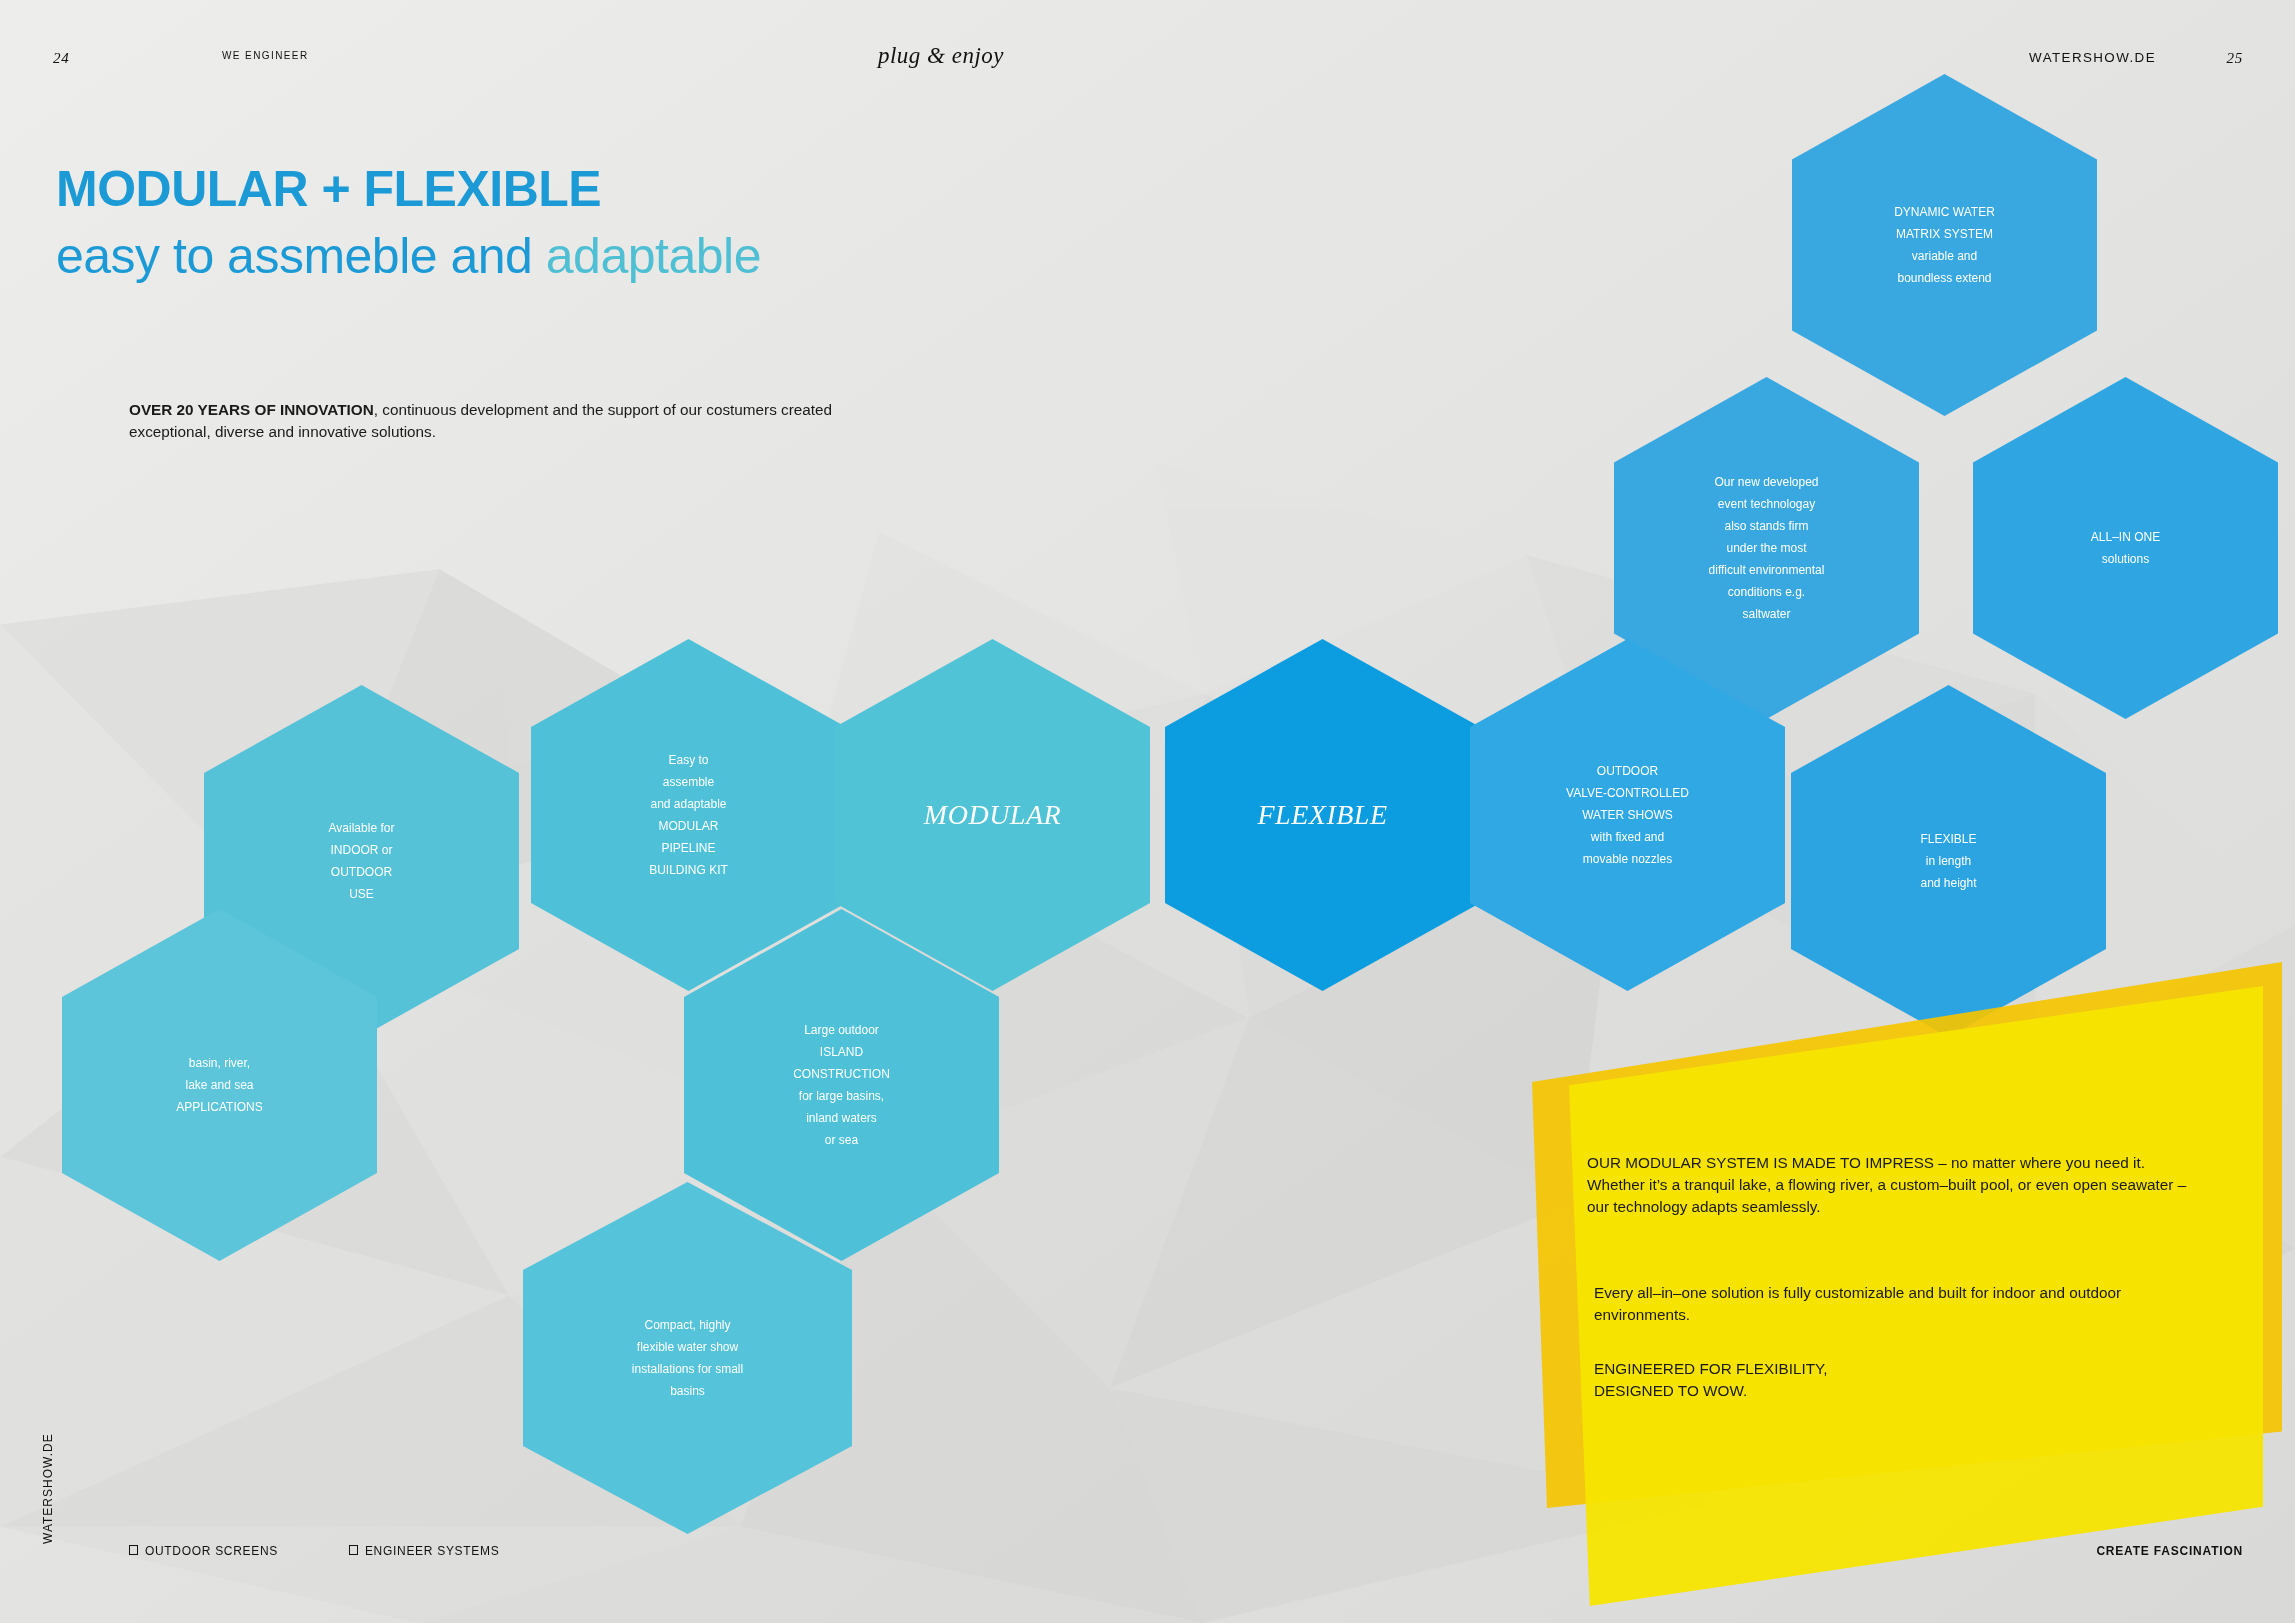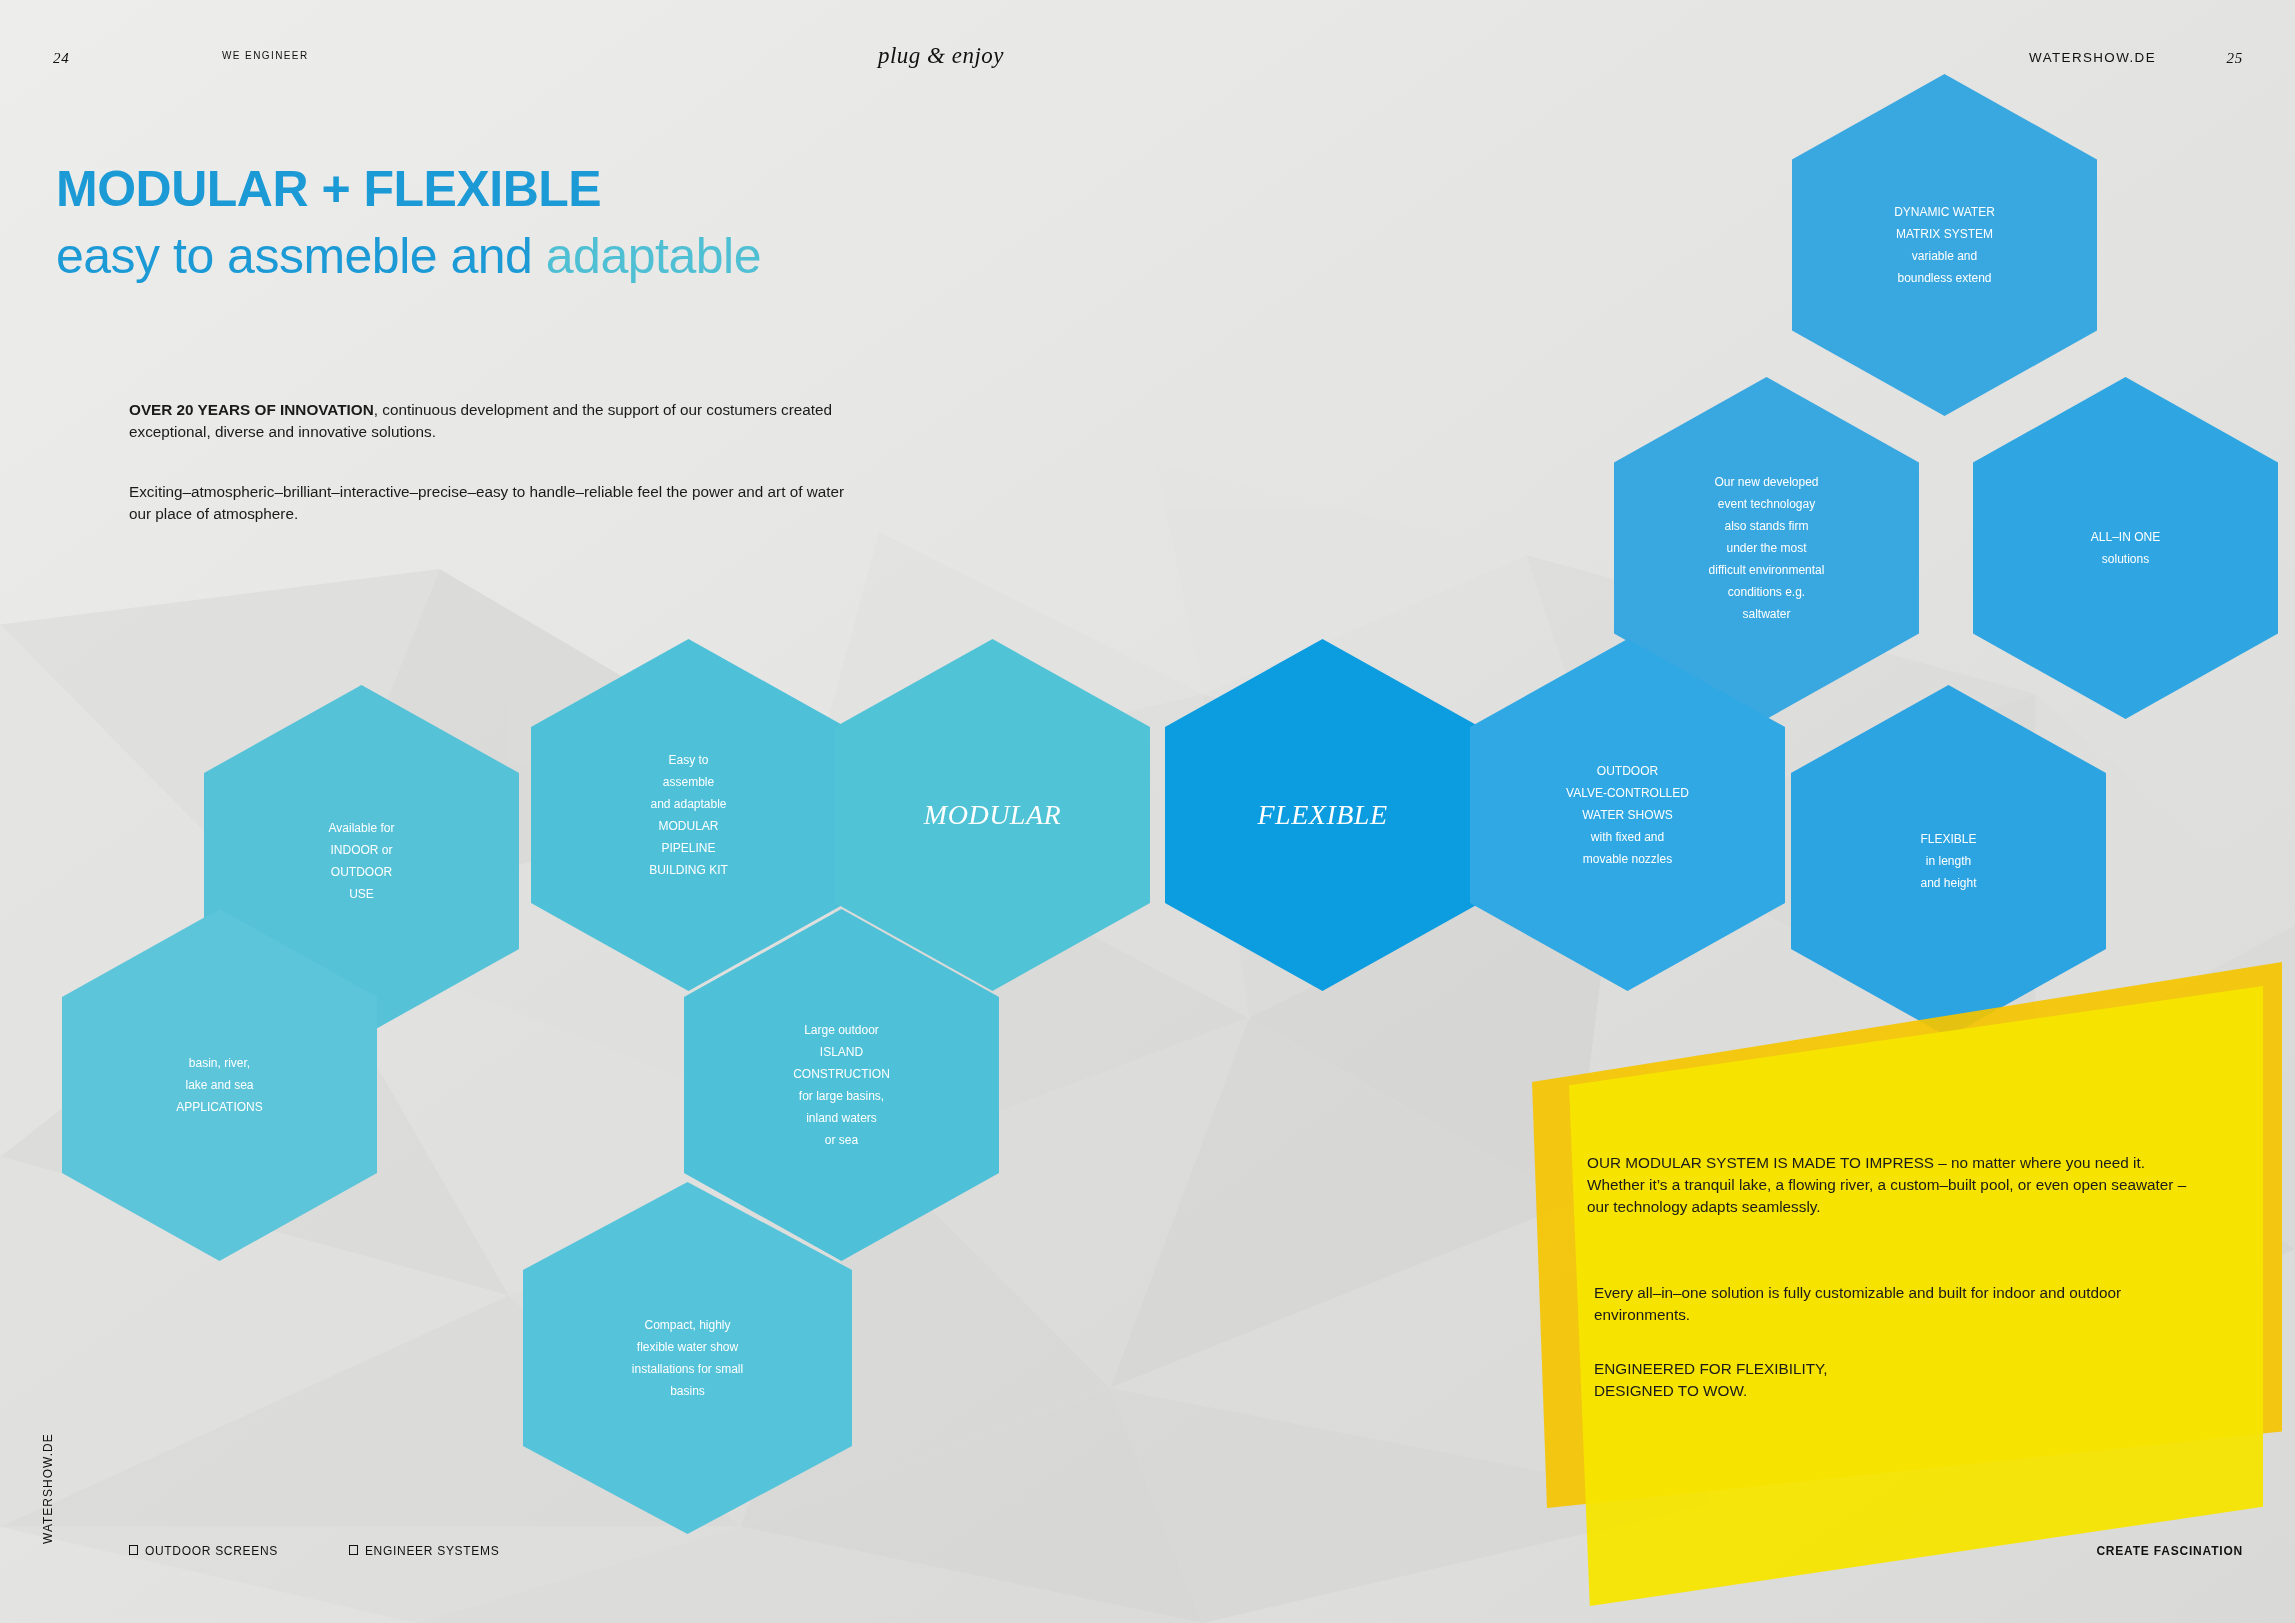--- a/index.html
+++ b/index.html
@@ -217,21 +217,20 @@
   <div class="hdr hdr-page-right">25</div>
 
   <div class="title1">MODULAR + FLEXIBLE</div>
   <div class="title2">
     <span class="part-a">easy to assmeble and </span><span class="part-b">adaptable</span>
   </div>
 
   <div class="intro intro-1">
     <b>OVER 20 YEARS OF INNOVATION</b><span>, continuous development and the support of our costumers created exceptional, diverse and innovative solutions.</span>
   </div>
-  <div class="intro intro-2">Exciting–atmospheric–brilliant–interactive–precise–easy to handle–reliable feel the power and art of water our place of atmosphere.</div>
 
   <div id="hex-layer">
       <div class="hex" style="left: 1792px; top: 74px; width: 305px; height: 342px; background: rgb(58, 168, 224);">
         <span class="hex-text">DYNAMIC WATER<br>MATRIX SYSTEM<br>variable and<br>boundless extend</span>
       </div>
       <div class="hex" style="left: 1614px; top: 377px; width: 305px; height: 342px; background: rgb(58, 168, 224);">
         <span class="hex-text">Our new developed<br>event technologay<br>also stands firm<br>under the most<br>difficult environmental<br>conditions e.g.<br>saltwater</span>
       </div>
       <div class="hex" style="left: 1973px; top: 377px; width: 305px; height: 342px; background: rgb(47, 166, 226);">
         <span class="hex-text">ALL–IN ONE<br>solutions</span>

